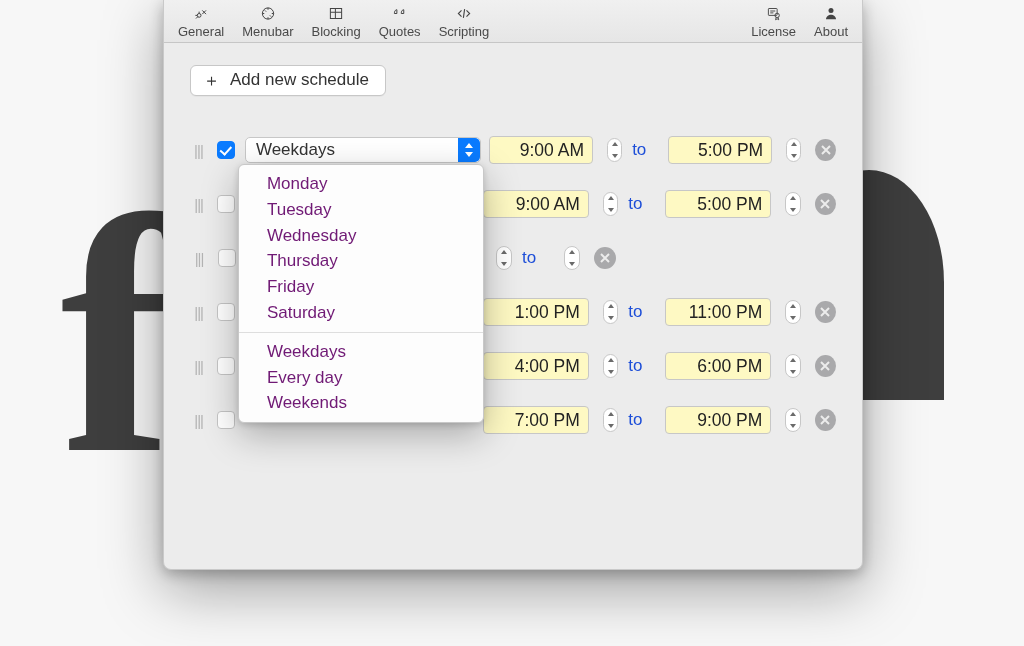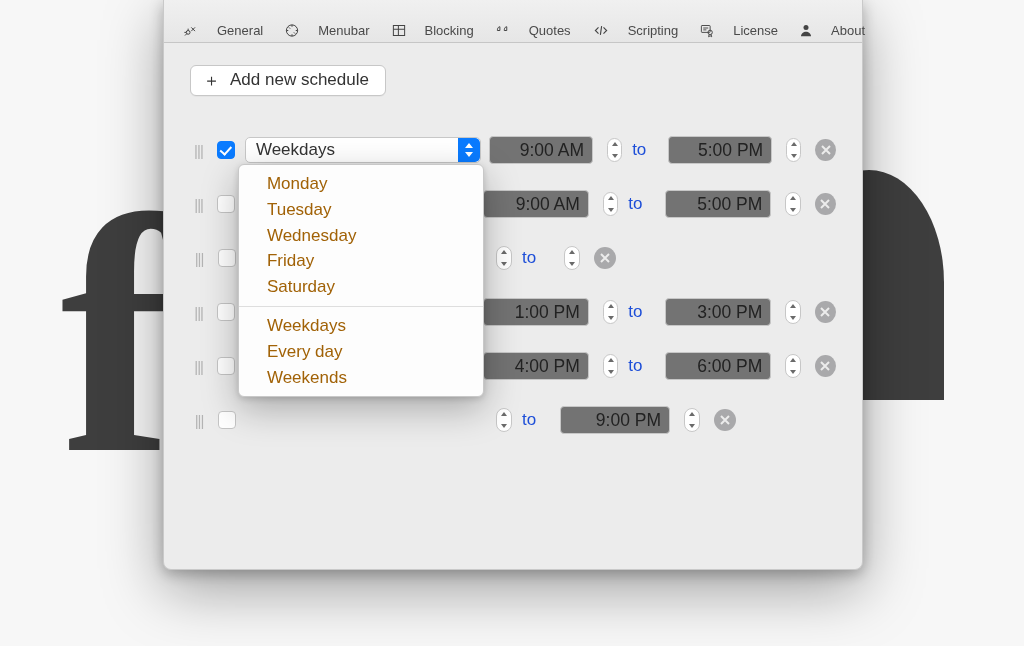--- a/index.html
+++ b/index.html
@@ -57,27 +57,27 @@
     display: flex;
     align-items: flex-end;
     height: 43px;
     padding: 0 5px;
     border-bottom: 1px solid #c6c6c6;
     background: linear-gradient(#f0f0f0,#e6e6e6);
   }
   .toolbar .spacer { flex: 1; }
   .tb-item {
     display: flex;
-    flex-direction: row;
+    flex-direction: column;
     align-items: center;
     justify-content: flex-end;
     padding: 3px 9px 4px 9px;
     font-size: 13px;
     color: #4a4a4a;
-    gap: 15px;
+    gap: 4px;
     border-radius: 4px 4px 0 0;
   }
   .tb-item.selected {
     background: #d7d7d7;
   }
   .tb-item .tb-icon {
     height: 15px;
     display: flex;
     align-items: flex-end;
     justify-content: center;
@@ -180,21 +180,21 @@
     border-radius: 0 5px 5px 0;
     display: flex;
     align-items: center;
     justify-content: center;
   }
   .selectbox .arrow-btn svg { display:block; }
 
   .time-input {
     width: 110px;
     height: 28px;
-    background: #737373;
+    background: #fef9c3;
     border: 1px solid #c7c7c7;
     border-radius: 4px;
     display: flex;
     align-items: center;
     justify-content: flex-end;
     padding-right: 4px;
     font-size: 17.5px;
     color: #222;
     font-variant-numeric: tabular-nums;
     position: relative;
@@ -256,21 +256,21 @@
     background: #fdfdfd;
     border: 1px solid #c8c8c8;
     border-radius: 6px;
     box-shadow: 0 12px 36px rgba(0,0,0,0.28), 0 2px 6px rgba(0,0,0,0.15);
     padding: 6px 0;
     z-index: 100;
   }
   .dropdown .opt {
     padding: 1px 0 1px 28px;
     font-size: 17px;
-    color: #a16207;
+    color: #701a75;
     line-height: 1.4;
   }
   .dropdown hr {
     border: none;
     border-top: 1px solid #dedede;
     margin: 6px 0;
   }
 
 </style>
 </head>
@@ -371,20 +371,21 @@
               <svg width="10" height="14" viewBox="0 0 10 14" fill="#fff">
                   <path d="M5 0L9 5H1zM5 14L1 9h8z"></path>
                 </svg>
             </span>
           </div>
 
           <div class="dropdown">
             <div class="opt">Monday</div>
             <div class="opt">Tuesday</div>
             <div class="opt">Wednesday</div>
+            <div class="opt">Thursday</div>
             <div class="opt">Friday</div>
             <div class="opt">Saturday</div>
             <hr>
             <div class="opt">Weekdays</div>
             <div class="opt">Every day</div>
             <div class="opt">Weekends</div>
           </div>
         </div>
 
         <div style="width:28px"></div>
@@ -445,21 +446,21 @@
         <span class="drag">|||</span>
         <span class="chk"></span>
         <div class="sel-wrap"></div>
         <div style="width:28px"></div>
         <div class="time-input">
             <span class="val">1:00 PM</span>
           </div>
         <div class="stepper"></div>
         <span class="to-label">to</span>
         <div class="time-input">
-            <span class="val">3:00 PM</span>
+            <span class="val">11:00 PM</span>
           </div>
         <div class="stepper"></div>
         <span class="del-btn">
             <svg width="10" height="10" viewBox="0 0 10 10" stroke="#ececec" stroke-width="2">
               <path d="M1 1l8 8M9 1l-8 8"></path>
             </svg>
           </span>
       </div>
 
       <div class="row">
@@ -481,20 +482,23 @@
               <path d="M1 1l8 8M9 1l-8 8"></path>
             </svg>
           </span>
       </div>
 
       <div class="row">
         <span class="drag">|||</span>
         <span class="chk"></span>
         <div class="sel-wrap"></div>
         <div style="width:28px"></div>
+        <div class="time-input">
+            <span class="val">7:00 PM</span>
+          </div>
         <div class="stepper"></div>
         <span class="to-label">to</span>
         <div class="time-input">
             <span class="val">9:00 PM</span>
           </div>
         <div class="stepper"></div>
         <span class="del-btn">
             <svg width="10" height="10" viewBox="0 0 10 10" stroke="#ececec" stroke-width="2">
               <path d="M1 1l8 8M9 1l-8 8"></path>
             </svg>

